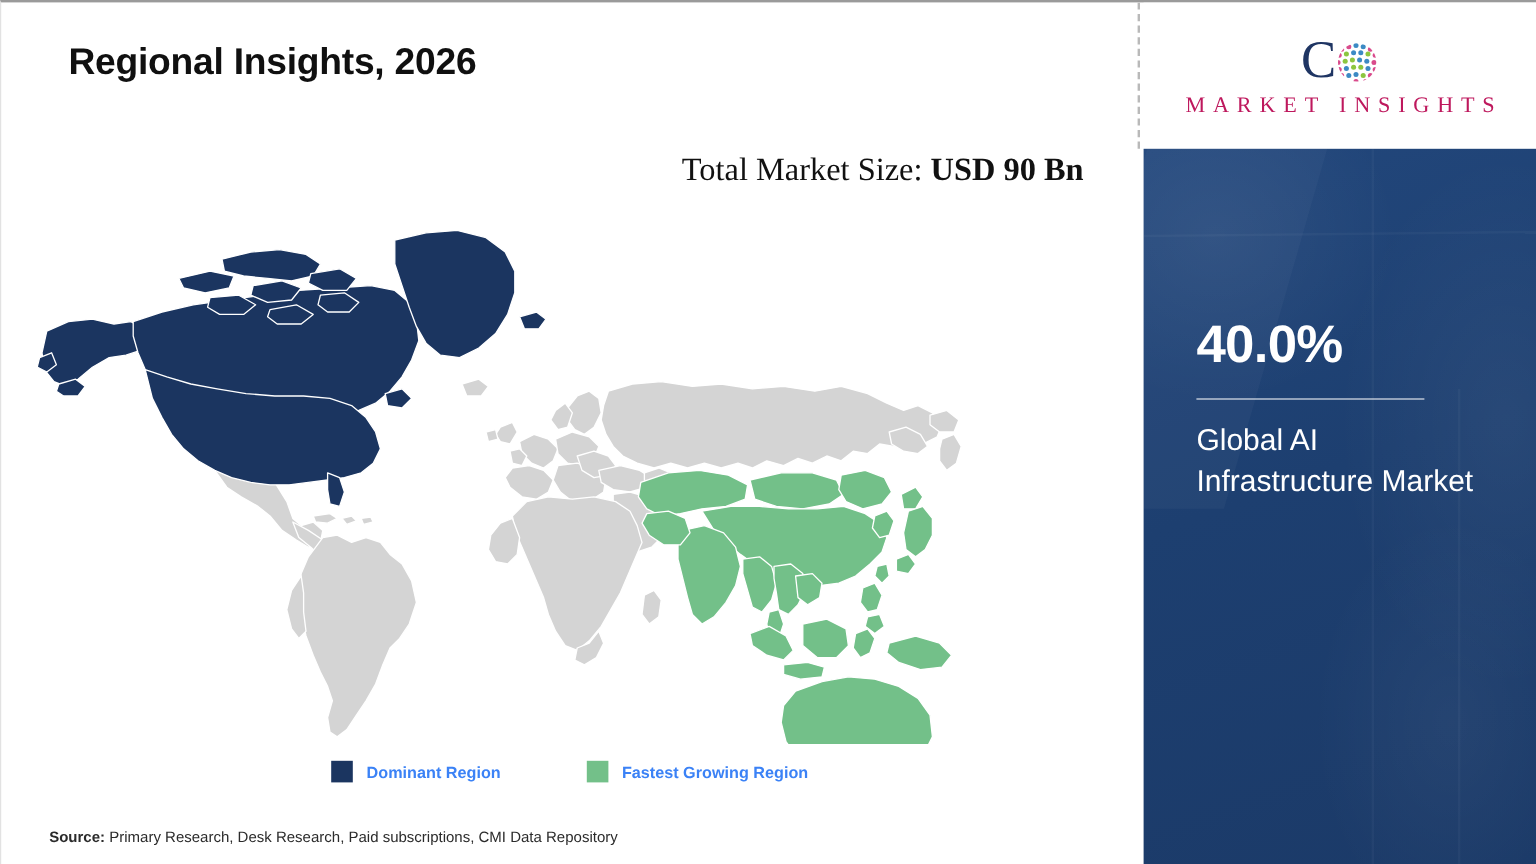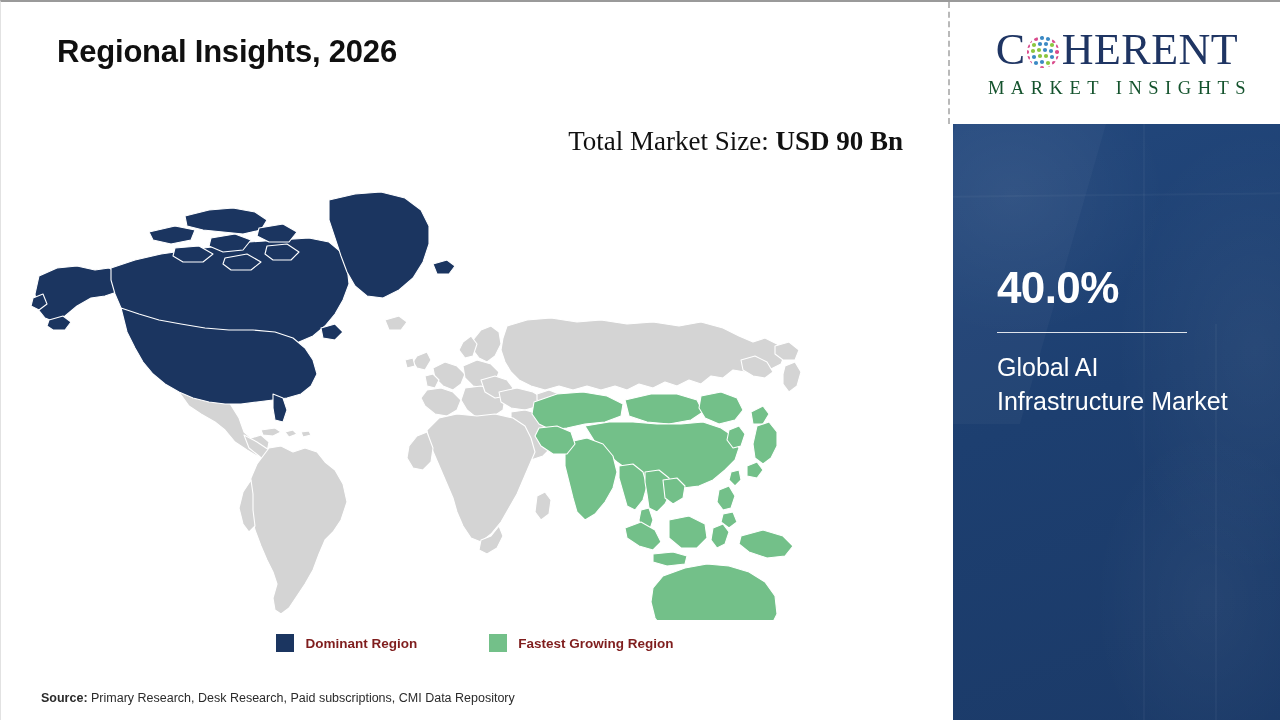--- a/index.html
+++ b/index.html
@@ -81,21 +81,21 @@
     gap: 11px;
   }
   .legend-swatch {
     width: 18px;
     height: 18px;
     display: block;
   }
   .legend-label {
     font-size: 13.5px;
     font-weight: bold;
-    color: #7f1d1d;
+    color: #3b82f6;
     white-space: nowrap;
     text-align: center;
   }
 
   
   #source-note {
     position: absolute;
     left: 40px;
     bottom: 17px;
     font-size: 12.5px;
@@ -141,21 +141,21 @@
     width: 36px;
     height: 36px;
     margin: 0 1px 0 -1px;
     position: relative;
     top: 2px;
   }
   #logo-subtext {
     margin-top: 6px;
     font-family: "Liberation Serif", serif;
     font-size: 18.5px;
-    color: #14532d;
+    color: #be185d;
     letter-spacing: 6.5px;
     padding-left: 6px;
     white-space: nowrap;
   }
 
   
   #side-panel {
     position: absolute;
     left: 952px;
     top: 122px;
@@ -417,21 +417,20 @@
               <circle cx="23" cy="29" r="2.1" fill="#8cc63f"></circle>
               <circle cx="29" cy="29" r="2.1" fill="#d94b8c"></circle>
 
               <circle cx="9" cy="34" r="2.1" fill="#d94b8c"></circle>
               <circle cx="17" cy="34" r="2.1" fill="#d94b8c"></circle>
               <circle cx="25" cy="34" r="2.1" fill="#d94b8c"></circle>
             </g>
           </g>
         </svg>
       </span>
-      <span>HERENT</span>
     </div>
     <div id="logo-subtext">MARKET INSIGHTS</div>
   </div>
 
   <div id="side-panel">
     <div class="texture-streak st4"></div>
     <div class="texture-streak st1"></div>
     <div class="texture-streak st2"></div>
     <div class="texture-streak st3"></div>
 

